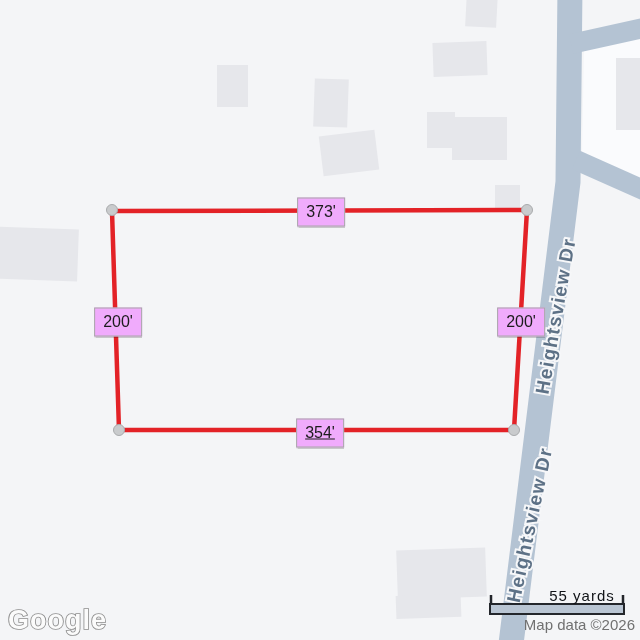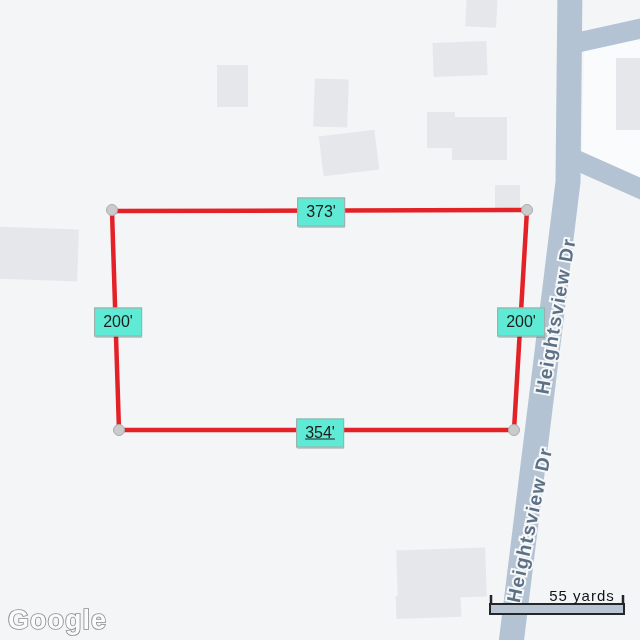--- a/index.html
+++ b/index.html
@@ -36,21 +36,21 @@
     font-weight:bold;
     letter-spacing:1px;
     fill:#fbfbfb;
     stroke:#8e8e8e;
     stroke-width:1.7px;
     paint-order:stroke fill;
   }
   .dim{
     position:absolute;
     transform:translate(-50%,-50%);
-    background:#5eead4;
+    background:#f0abfc;
     border:1px solid #a8a8a8;
     color:#1c1c1c;
     font-size:16px;
     line-height:1;
     padding:5px 8px 6px;
     white-space:nowrap;
     box-shadow:0 1px 1px rgba(0,0,0,.18);
   }
   .attribution{
     position:absolute;
@@ -110,13 +110,14 @@
     </g>
 
     <text class="glogo" x="8" y="629">Google</text>
   </svg>
 
   <div class="dim" style="left:321px;top:212px;">373'</div>
   <div class="dim" style="left:118px;top:322px;">200'</div>
   <div class="dim" style="left:521px;top:322px;">200'</div>
   <div class="dim" style="left:320px;top:433px;text-decoration:underline;">354'</div>
 
+  <div class="attribution">Map data ©2026</div>
 </div>
 
 </body></html>

